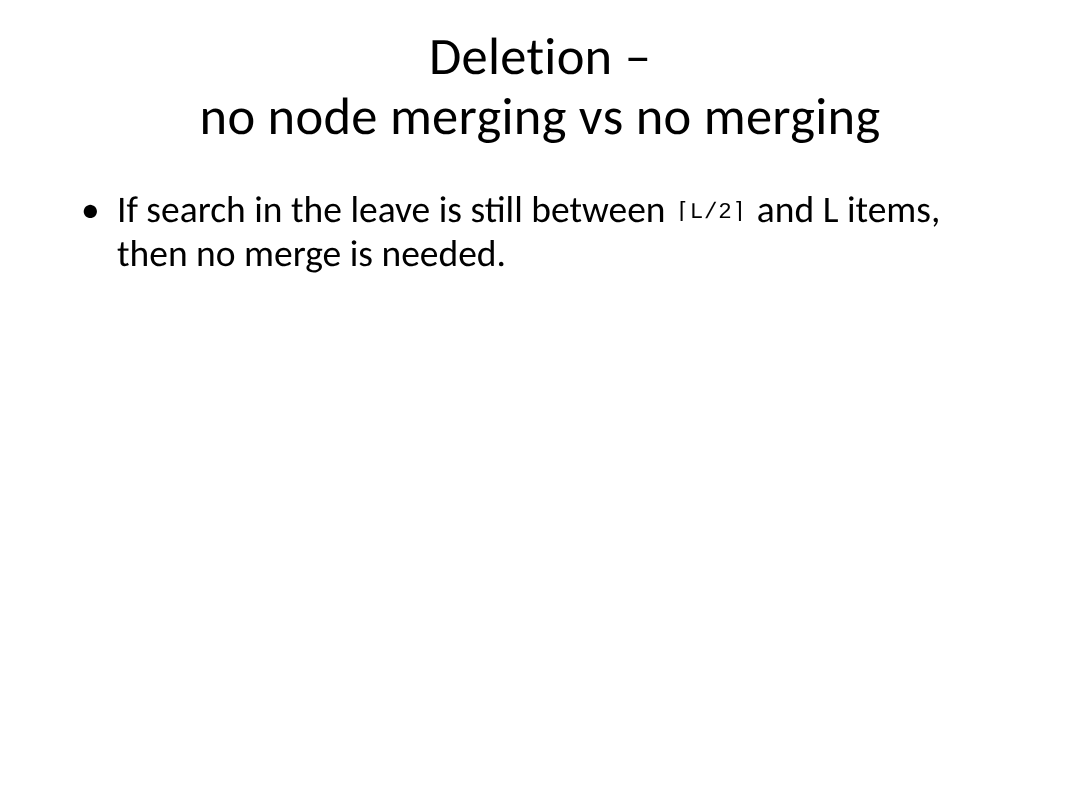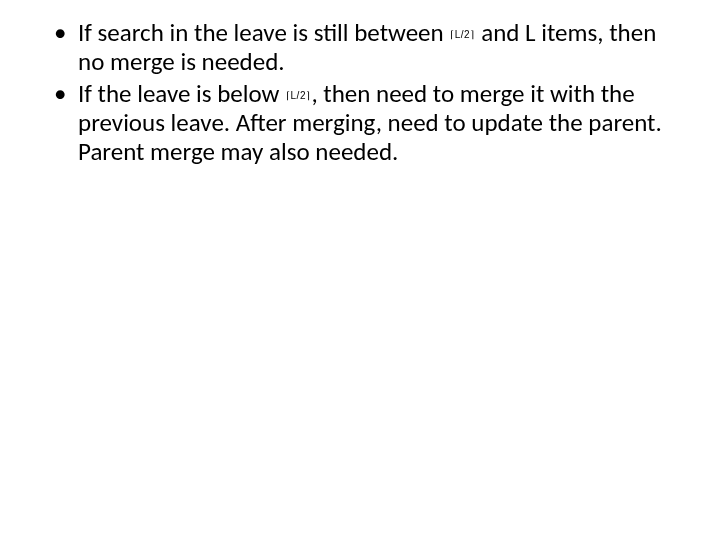--- a/index.html
+++ b/index.html
@@ -42,35 +42,36 @@
   }
   li::before {
     content: "•";
     position: absolute;
     left: 4px;
     top: 0;
     font-size: 25px;
   }
   .ceil {
     display: inline-block;
-    font-family: Liberation Sans, sans-serif;
-    font-size: 10px;
+    font-family: Liberation Mono, monospace;
+    font-size: 15px;
     vertical-align: 3px;
     letter-spacing: 0.5px;
     padding: 0 1px;
     text-align: right;
   }
 </style>
 </head>
 <body>
 
 <div class="slide">
+  <h1 class="title">
+    <span>Deletion –</span><br>
+    <span>no node merging  vs no merging</span>
+  </h1>
   <div class="body">
     <ul>
       <li>
         <span>If search in the leave is still between </span><span class="ceil">⌈L/2⌉</span><span> and L items, then no merge is needed.</span>
-      </li>
-      <li>
-        <span>If the leave is below </span><span class="ceil">⌈L/2⌉</span><span>, then need to merge it with the previous leave. After merging, need to update the parent. Parent merge may also needed.</span>
       </li>
     </ul>
   </div>
 </div>
 
 </body></html>

